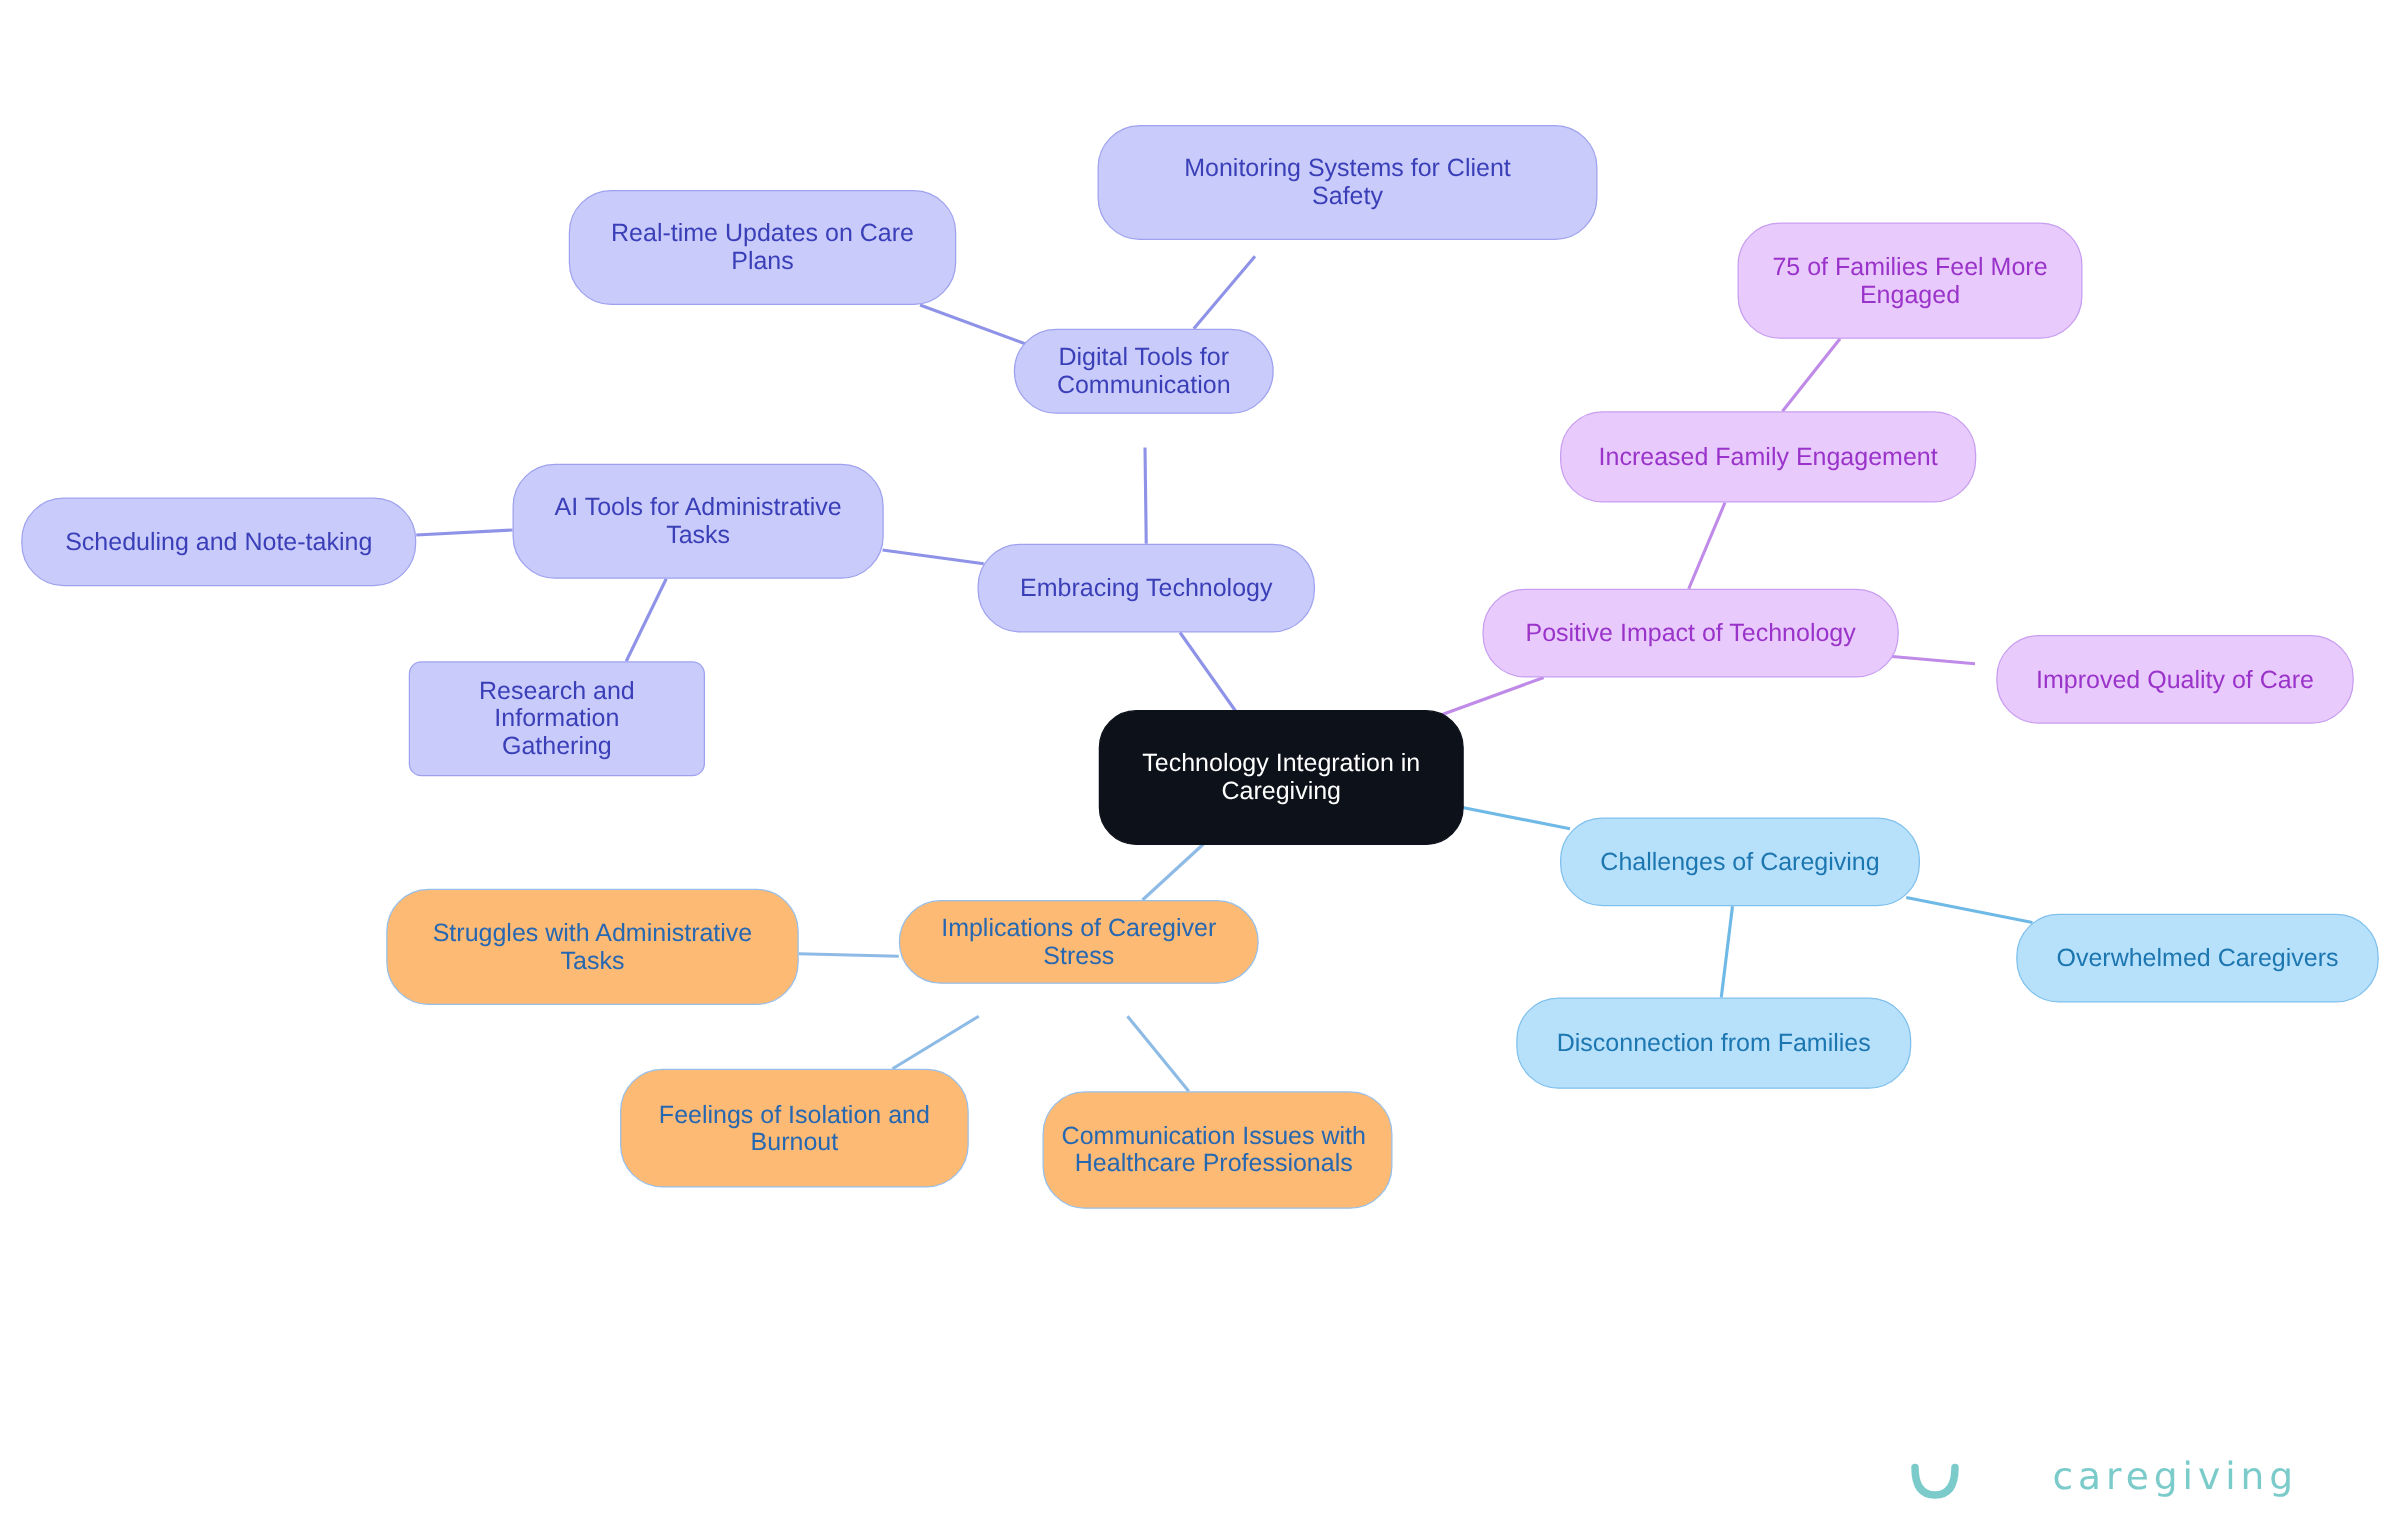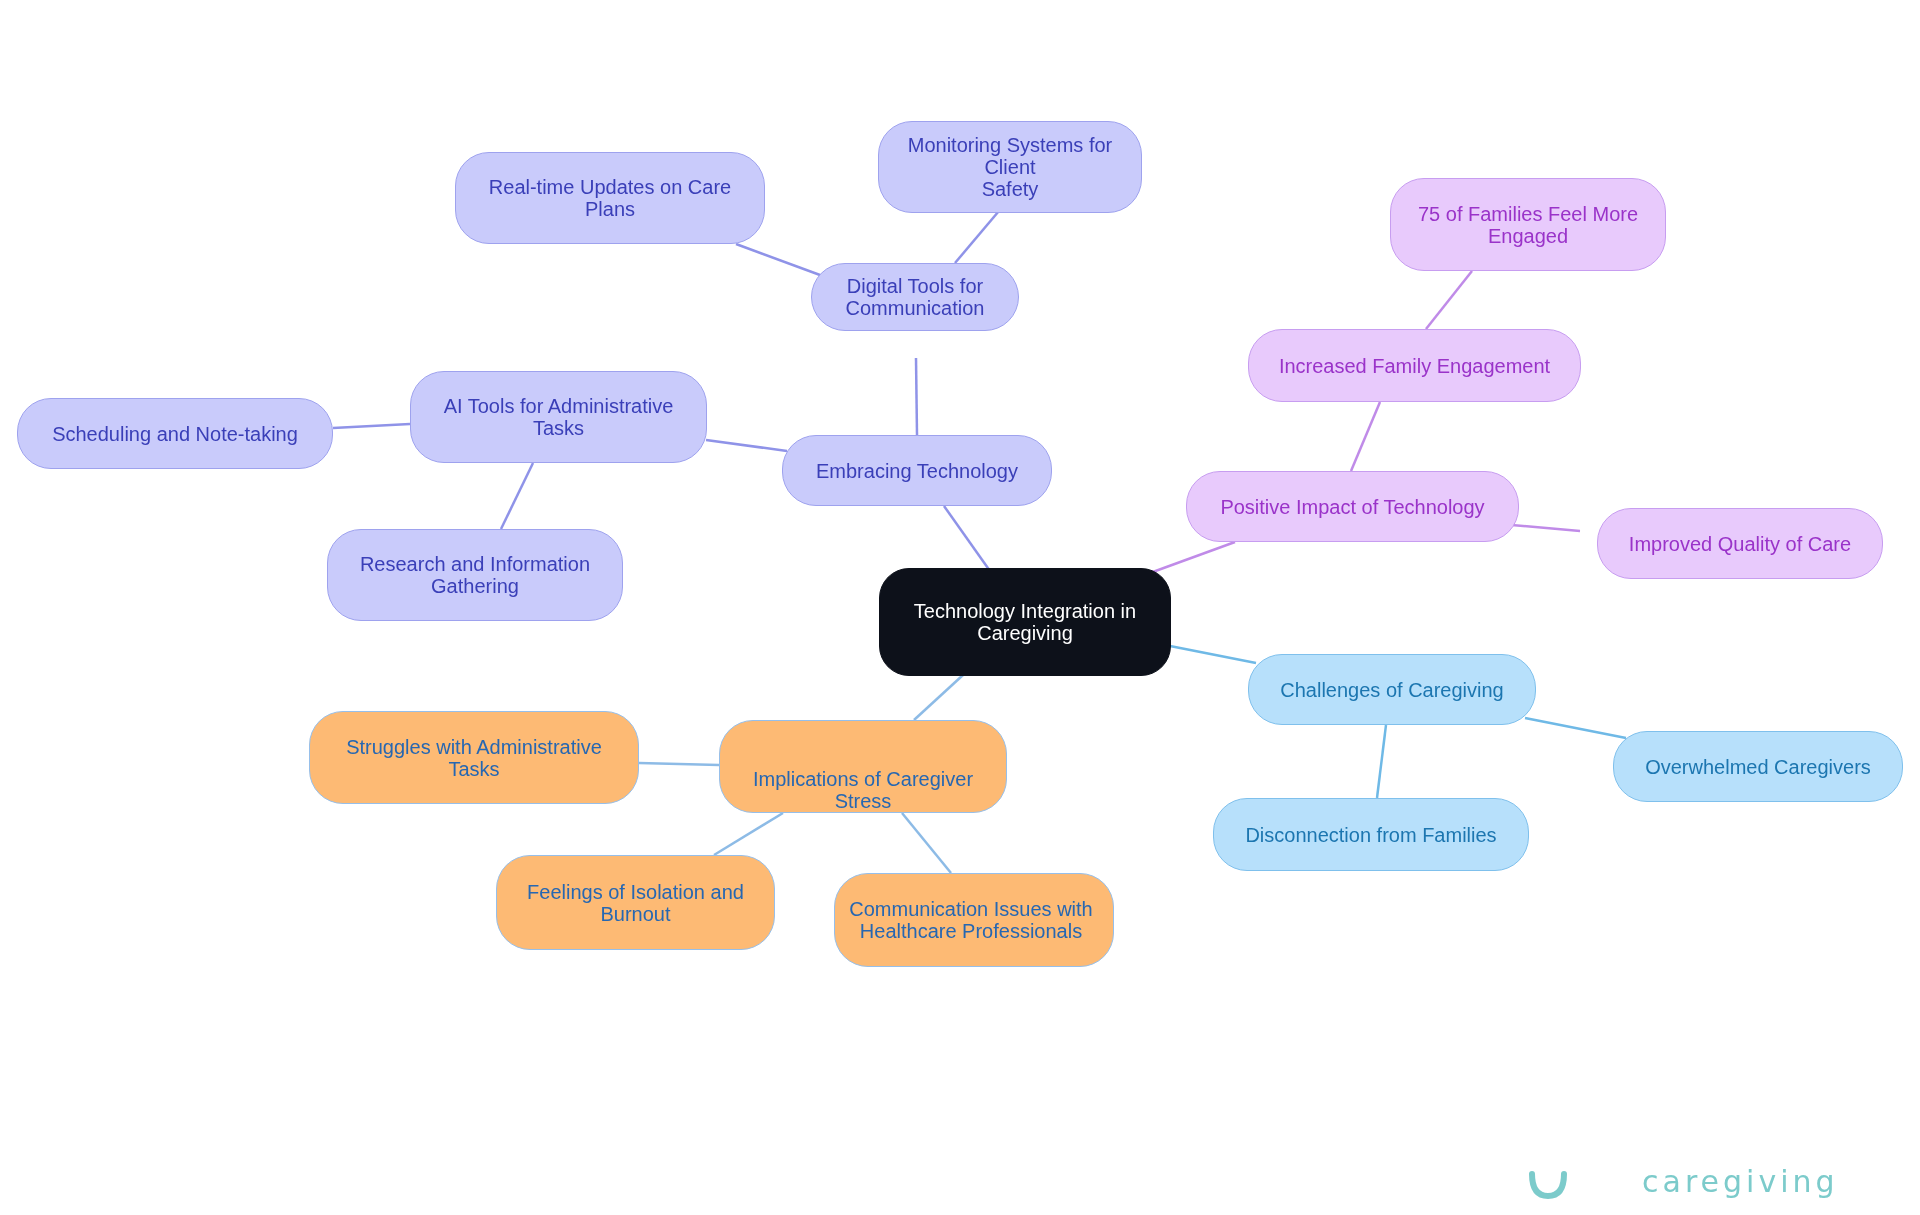--- a/index.html
+++ b/index.html
@@ -66,36 +66,36 @@
     <span>Digital Tools for</span>
     <span>Communication</span>
   </div>
 </div>
 <div class="node indigo" style="left:455px;top:152px;width:310px;height:92px;">
   <div>
     <span>Real-time Updates on Care</span>
     <span>Plans</span>
   </div>
 </div>
-<div class="node indigo" style="left:878px;top:121px;width:264px;height:92px;">
+<div class="node indigo" style="left:878px;top:100px;width:400px;height:92px;">
   <div>
     <span>Monitoring Systems for Client</span>
     <span>Safety</span>
   </div>
 </div>
 <div class="node indigo" style="left:410px;top:371px;width:297px;height:92px;">
   <div>
     <span>AI Tools for Administrative</span>
     <span>Tasks</span>
   </div>
 </div>
 <div class="node indigo" style="left:17px;top:398px;width:316px;height:71px;">
   <span>Scheduling and Note-taking</span>
 </div>
-<div class="node indigo" style="left:327px;top:529px;width:296px;height:92px;">
+<div class="node indigo" style="left:327px;top:529px;width:237px;height:92px;border-radius:10px;">
   <div>
     <span>Research and Information</span>
     <span>Gathering</span>
   </div>
 </div>
 
 <div class="node violet" style="left:1167px;top:471px;width:333px;height:71px;">
   <span>Positive Impact of Technology</span>
 </div>
 <div class="node violet" style="left:1229px;top:329px;width:333px;height:73px;">
@@ -114,21 +114,21 @@
 <div class="node sky" style="left:1248px;top:654px;width:288px;height:71px;">
   <span>Challenges of Caregiving</span>
 </div>
 <div class="node sky" style="left:1613px;top:731px;width:290px;height:71px;">
   <span>Overwhelmed Caregivers</span>
 </div>
 <div class="node sky" style="left:1213px;top:798px;width:316px;height:73px;">
   <span>Disconnection from Families</span>
 </div>
 
-<div class="node pale" style="left:719px;top:720px;width:288px;height:93px;align-items:flex-end;">
+<div class="node pale" style="left:719px;top:720px;width:288px;height:67px;">
   <div>
     <span>Implications of Caregiver</span>
     <span>Stress</span>
   </div>
 </div>
 <div class="node pale" style="left:309px;top:711px;width:330px;height:93px;">
   <div>
     <span>Struggles with Administrative</span>
     <span>Tasks</span>
   </div>

